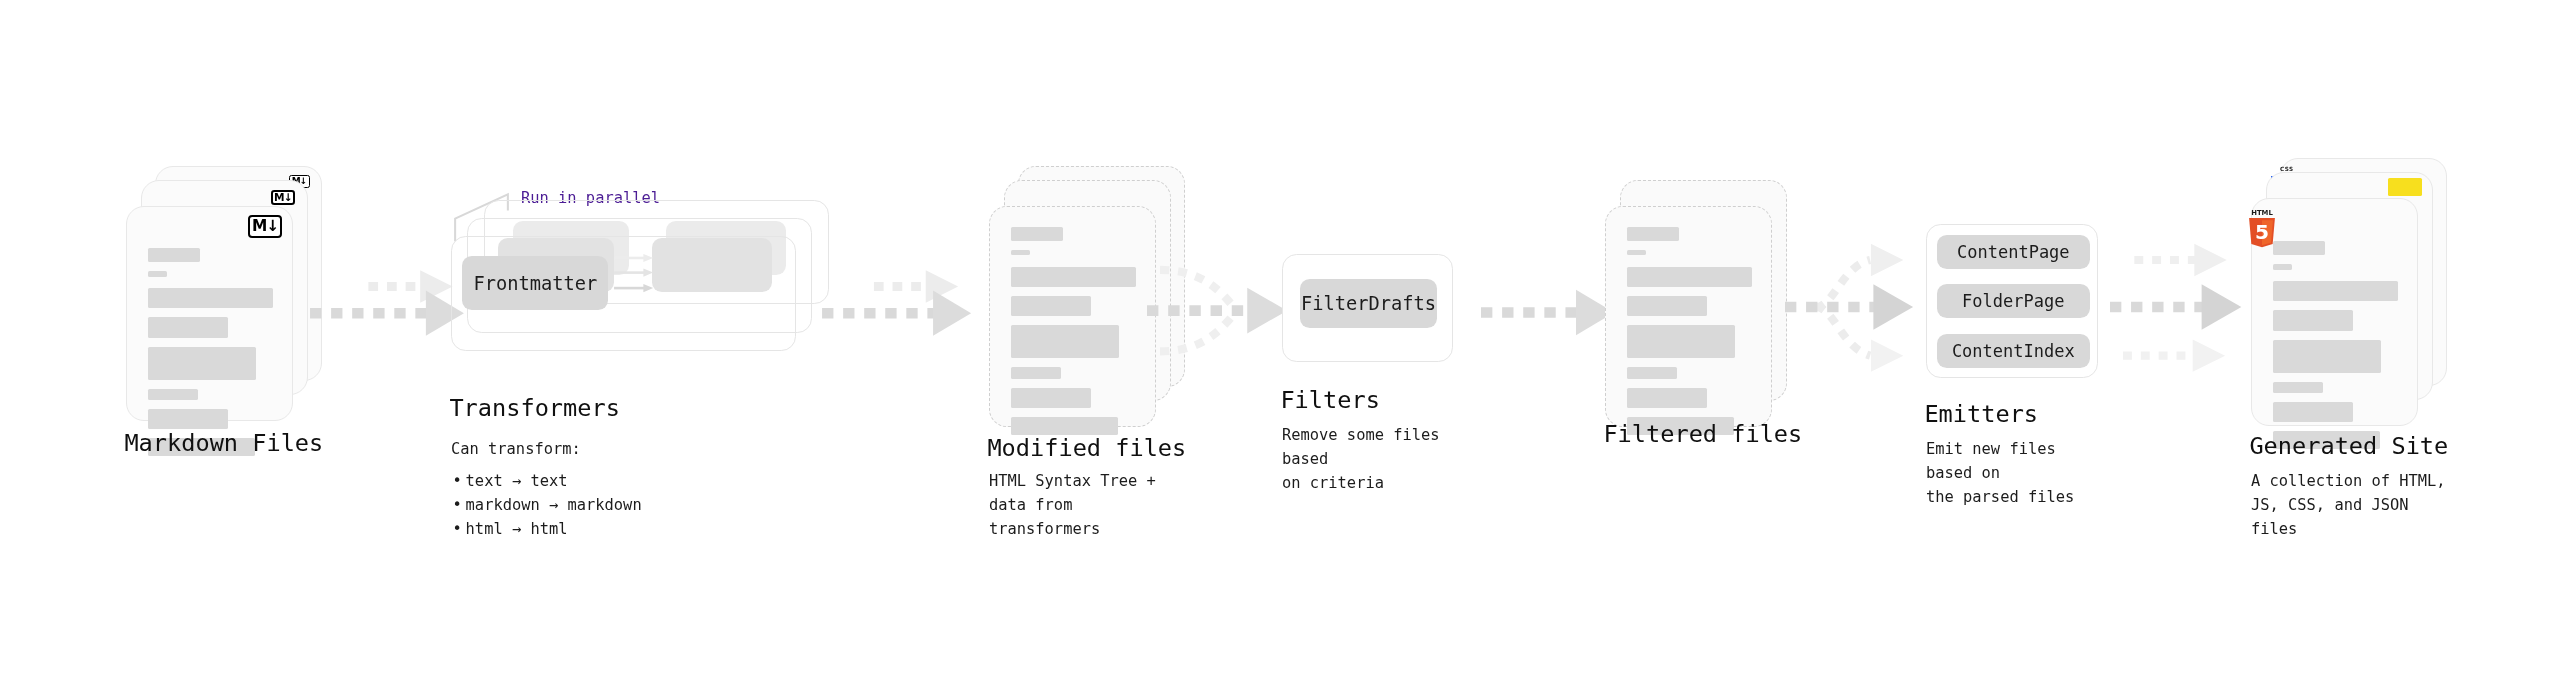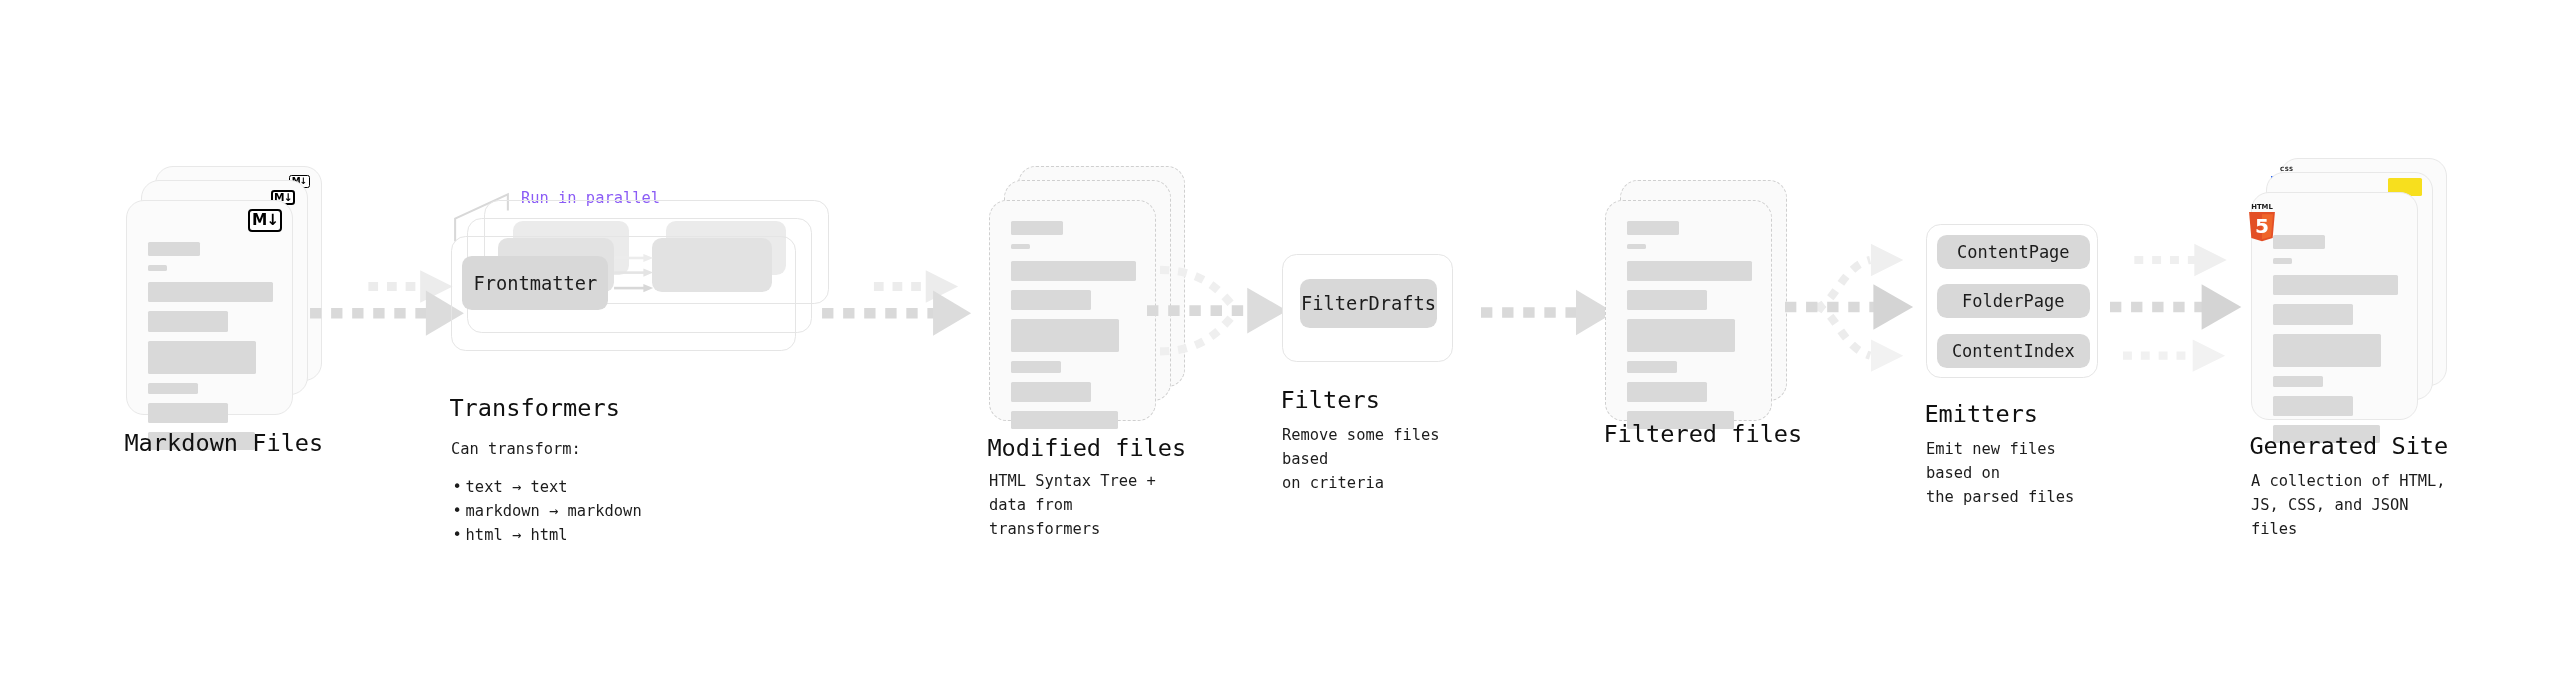--- a/index.html
+++ b/index.html
@@ -18,21 +18,21 @@
   .cardstack { position:relative; }
   .card {
     position:absolute;
     border-radius:18px;
     background:#fbfbfb;
     border:1.6px solid #e8e8e8;
   }
   .card.dashed { background:#fafafa; border:1.6px dashed #cfcfcf; }
   .card.l2 { left:14.6px;  top:-14.6px; }
   .card.l3 { left:29px;  top:-29px; }
-  .card.l1 { left:0;     top:5px; }
+  .card.l1 { left:0;     top:11px; }
 
   .skeleton { position:absolute; left:21px; top:37px; right:19.5px; }
   .bar { background:#d9d9d9; border-radius:1.6px; margin-bottom:9px; }
 
   
   .badge { position:absolute; }
   .md-badge {
     width:34px; height:23px; border:2.8px solid #000;
     border-radius:4.1px; background:#fff;
     display:flex; align-items:center; justify-content:center;
@@ -76,27 +76,27 @@
   
   .title {
     position:absolute; font-size:23.6px; color:#101010; white-space:nowrap;
     letter-spacing:0px;
   }
   .subtitle {
     position:absolute; font-size:15.4px; color:#1c1c1c; line-height:1.55;
     white-space:pre-line;
   }
   .bullets { position:absolute; font-size:15.4px; color:#1c1c1c; line-height:1.55; }
-  .bullets .lead { margin-bottom:14px; }
+  .bullets .lead { margin-bottom:8px; }
   .bullets ul { list-style:none; }
   .bullets li { padding-left:14.6px; position:relative; }
   .bullets li:before { content:"\2022"; position:absolute; left:1.6px; }
 
   .parallel-note {
-    position:absolute; font-size:15.4px; color:#8b5cf6; white-space:nowrap;
+    position:absolute; font-size:15.4px; color:#4c1d95; white-space:nowrap;
   }
 
   
   .arrowgrp { position:absolute; }
   svg { display:block; overflow:visible; }
 </style>
 </head>
 <body>
 
 <div class="stage">

